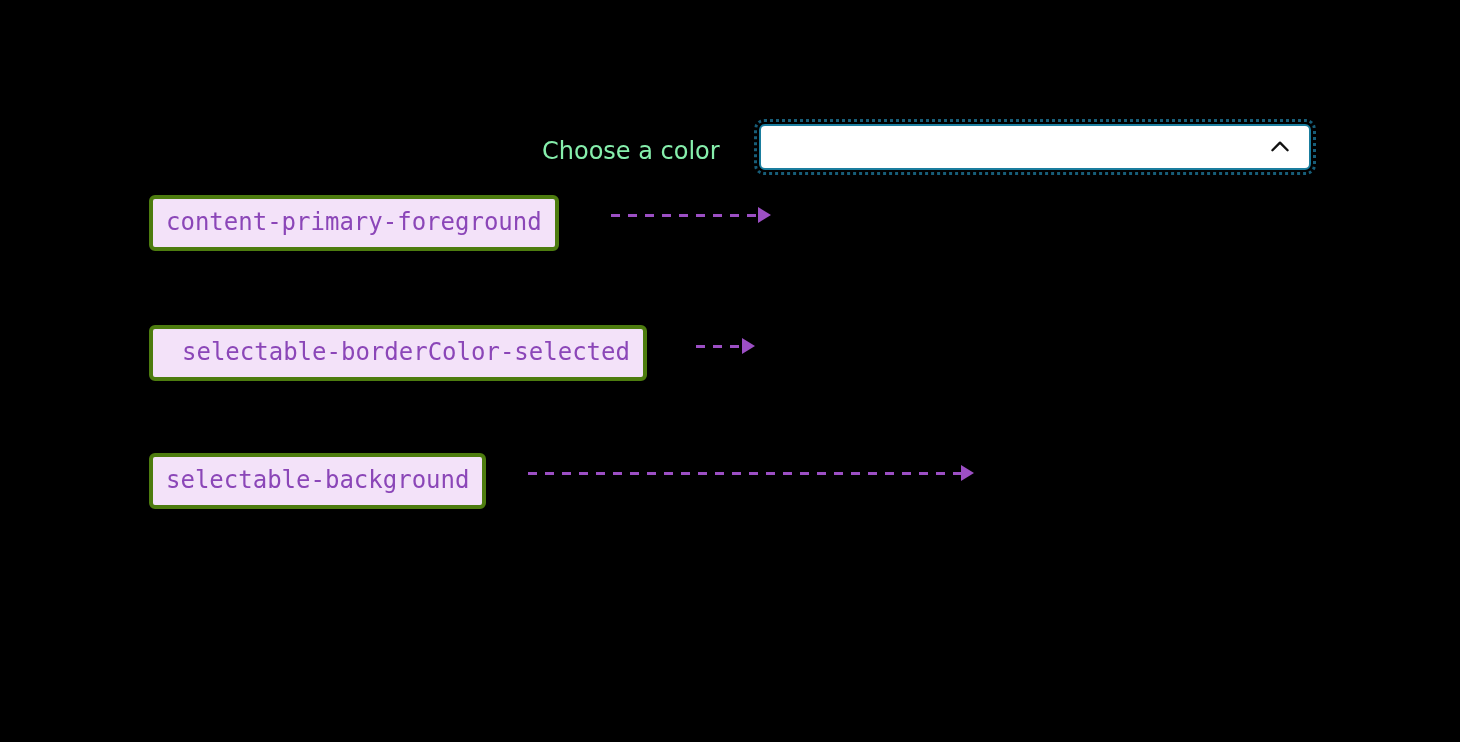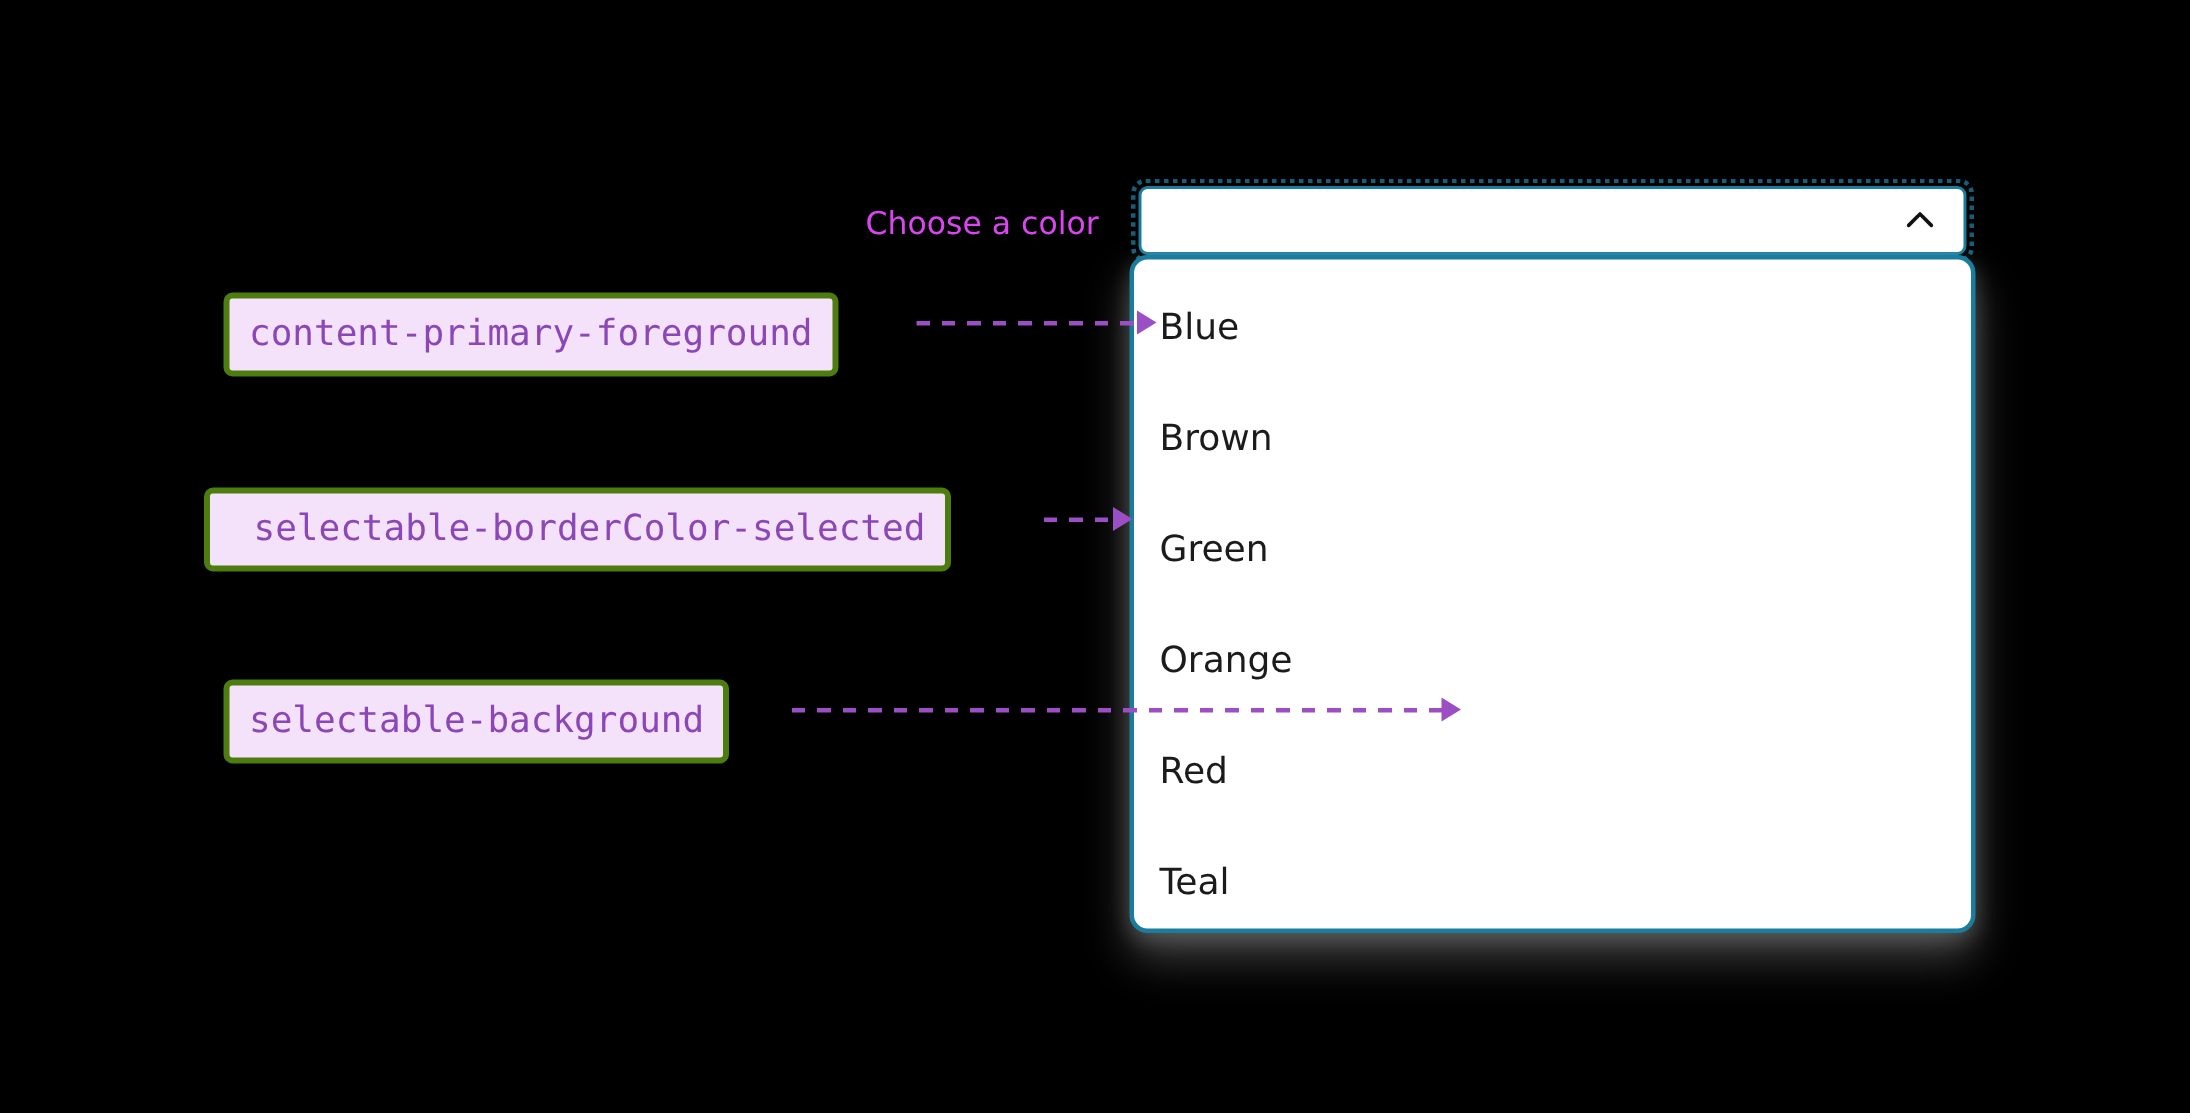--- a/index.html
+++ b/index.html
@@ -30,21 +30,21 @@
     border-radius: 6px;
     color: #8b46b8;
     font-family: "DejaVu Sans Mono", monospace;
     font-size: 24px;
     line-height: 1;
     letter-spacing: 0px;
     padding: 11px 13px 13px 13px;
     white-space: nowrap;
   }
   #chip-content-primary-foreground { left: 149px; top: 195px; }
-  #chip-selectable-bordercolor-selected { left: 136px; top: 325px; padding-left: 29px; }
+  #chip-selectable-bordercolor-selected { left: 149px; top: 325px; padding-left: 29px; }
   #chip-selectable-background { left: 149px; top: 453px; }
 
   
   .connector {
     position: absolute;
     height: 3px;
     background-image: repeating-linear-gradient(
       to right,
       #9c4fc4 0px, #9c4fc4 9px,
       rgba(0,0,0,0) 9px, rgba(0,0,0,0) 17px
@@ -61,24 +61,24 @@
   #connector-1 { left: 611px; top: 214px; width: 150px; }
   #arrowhead-1 { left: 758px; top: 207px; }
   #connector-2 { left: 696px; top: 345px; width: 50px; }
   #arrowhead-2 { left: 742px; top: 338px; }
   #connector-3 { left: 528px; top: 472px; width: 438px; }
   #arrowhead-3 { left: 961px; top: 465px; }
 
   
   #combobox-label {
     position: absolute;
-    left: 577px;
+    left: 542px;
     top: 137px;
-    font-size: 21px;
-    color: #d946ef;
+    font-size: 24px;
+    color: #86efac;
     white-space: nowrap;
   }
 
   #combobox-focus-ring {
     position: absolute;
     left: 754px;
     top: 119px;
     width: 562px;
     height: 56px;
     box-sizing: border-box;
@@ -165,42 +165,20 @@
 
   <div id="combobox-field">
     <span id="combobox-value"></span>
     <span>
       <svg id="chevron-up-icon" viewBox="0 0 24 24" fill="none" stroke="#111111" stroke-width="2.2" stroke-linecap="round" stroke-linejoin="round" aria-hidden="true">
         <polyline points="5,15 12,8 19,15"></polyline>
       </svg>
     </span>
   </div>
 
-  <div id="dropdown-panel">
-    <div id="listbox">
-      <div class="listbox-option">
-        <span>Blue</span>
-      </div>
-      <div class="listbox-option">
-        <span>Brown</span>
-      </div>
-      <div class="listbox-option">
-        <span>Green</span>
-      </div>
-      <div class="listbox-option">
-        <span>Orange</span>
-      </div>
-      <div class="listbox-option">
-        <span>Red</span>
-      </div>
-      <div class="listbox-option">
-        <span>Teal</span>
-      </div>
-    </div>
-  </div>
 
   <div class="token-chip" id="chip-content-primary-foreground">content-primary-foreground</div>
 
   <div class="token-chip" id="chip-selectable-bordercolor-selected">selectable-borderColor-selected</div>
 
   <div class="token-chip" id="chip-selectable-background">selectable-background</div>
 
   <div class="connector" id="connector-1"></div>
   <div class="arrowhead" id="arrowhead-1"></div>
 

